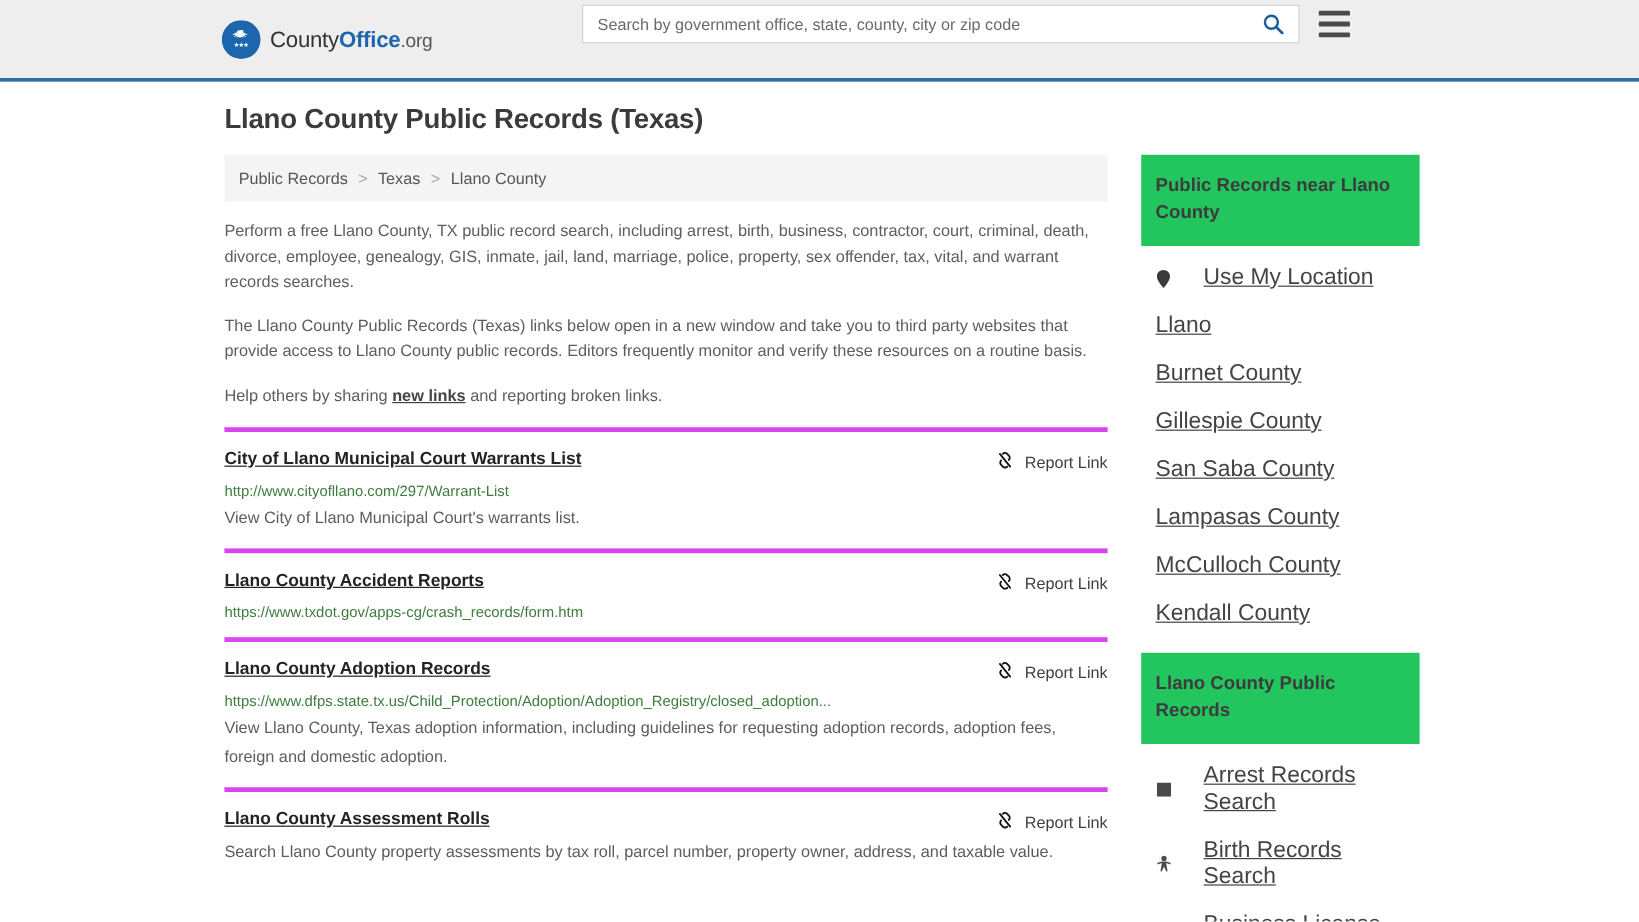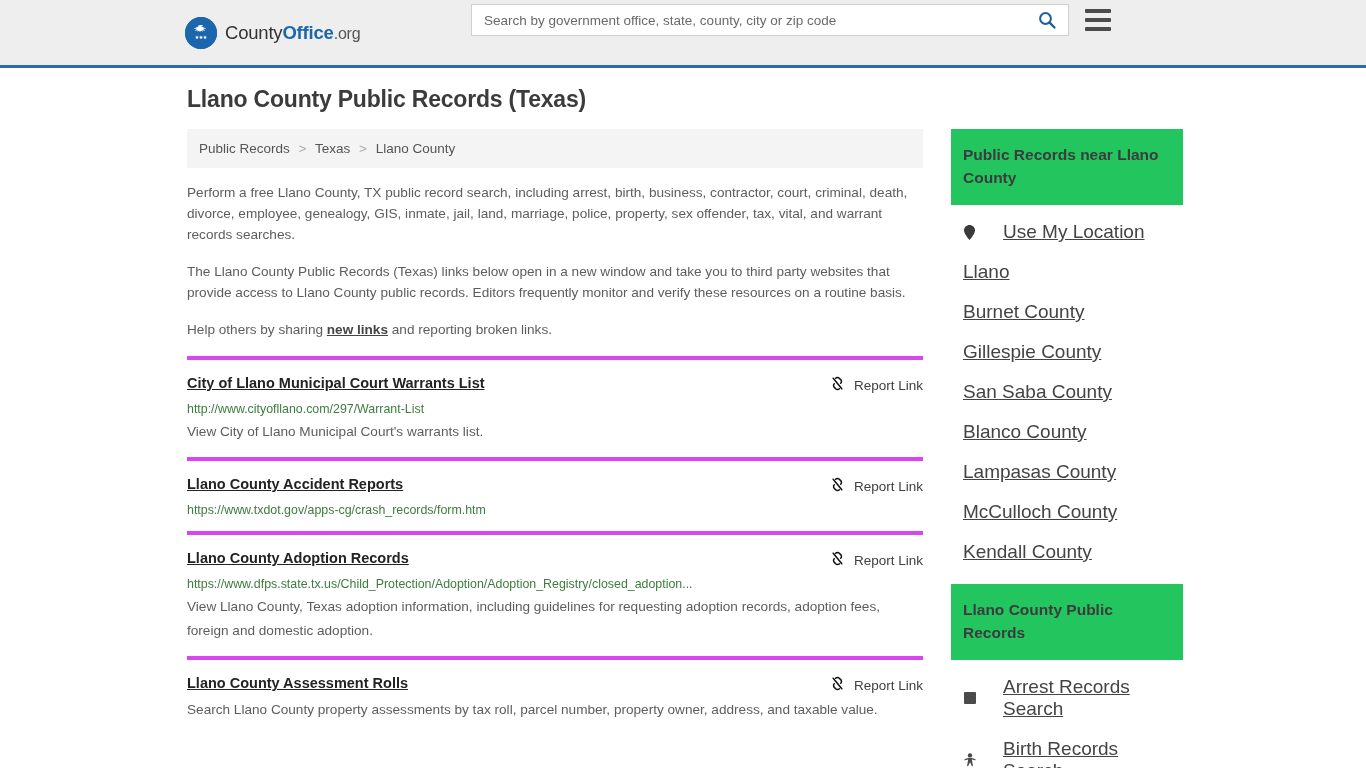--- a/index.html
+++ b/index.html
@@ -46,21 +46,21 @@
     letter-spacing: -0.2px;
     color: #2f2f2f;
     white-space: nowrap;
   }
   .brand-text .b-bold { color: #1b66ad; font-weight: bold; }
   .brand-text .b-dark { color: #333; }
   .brand-text .b-org { color: #555; font-size: 16px; }
 
   .search-wrap {
     position: absolute;
-    left: 288px;
+    left: 302px;
     top: 4px;
     width: 640px;
     height: 32px;
     display: flex;
     align-items: center;
   }
   .search-box {
     flex: 1;
     height: 32px;
     background: #fff;
@@ -371,23 +371,20 @@
         <li>
             <a>Burnet County</a>
           </li>
         <li>
             <a>Gillespie County</a>
           </li>
         <li>
             <a>San Saba County</a>
           </li>
         <li>
-            <a>Blanco County</a>
-          </li>
-        <li>
             <a>Lampasas County</a>
           </li>
         <li>
             <a>McCulloch County</a>
           </li>
         <li>
             <a>Kendall County</a>
           </li>
       </ul>
 

